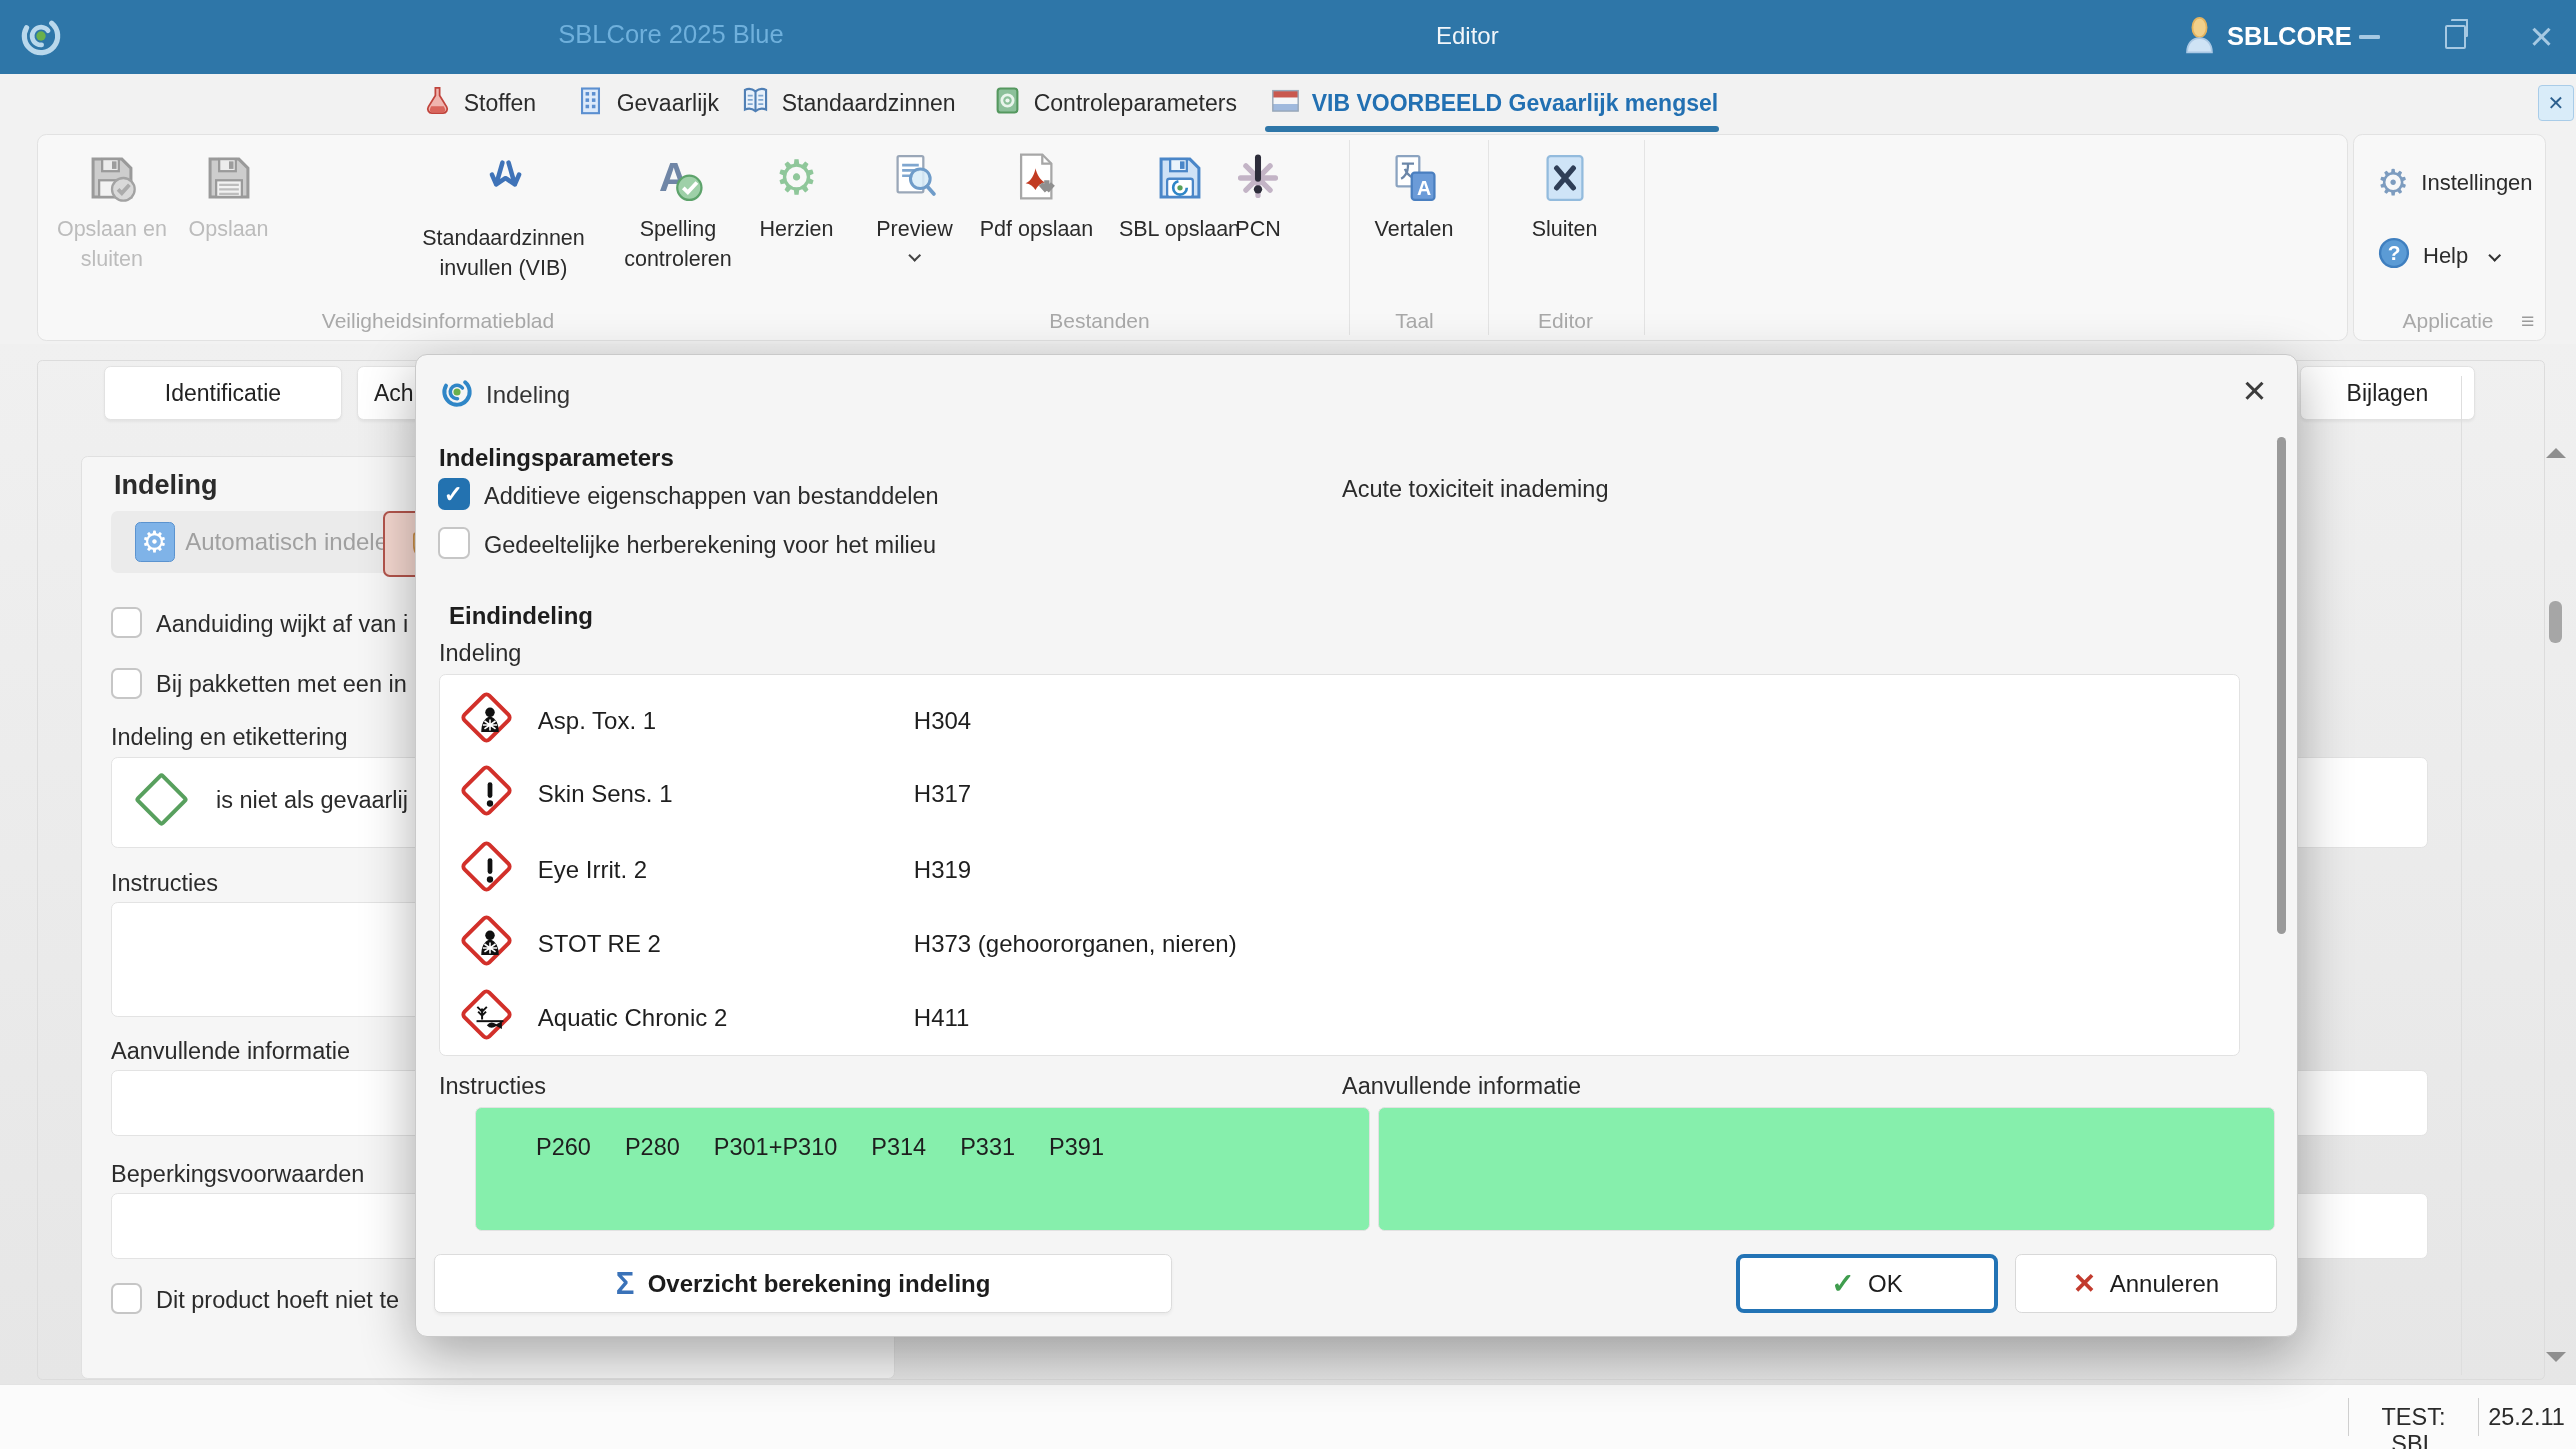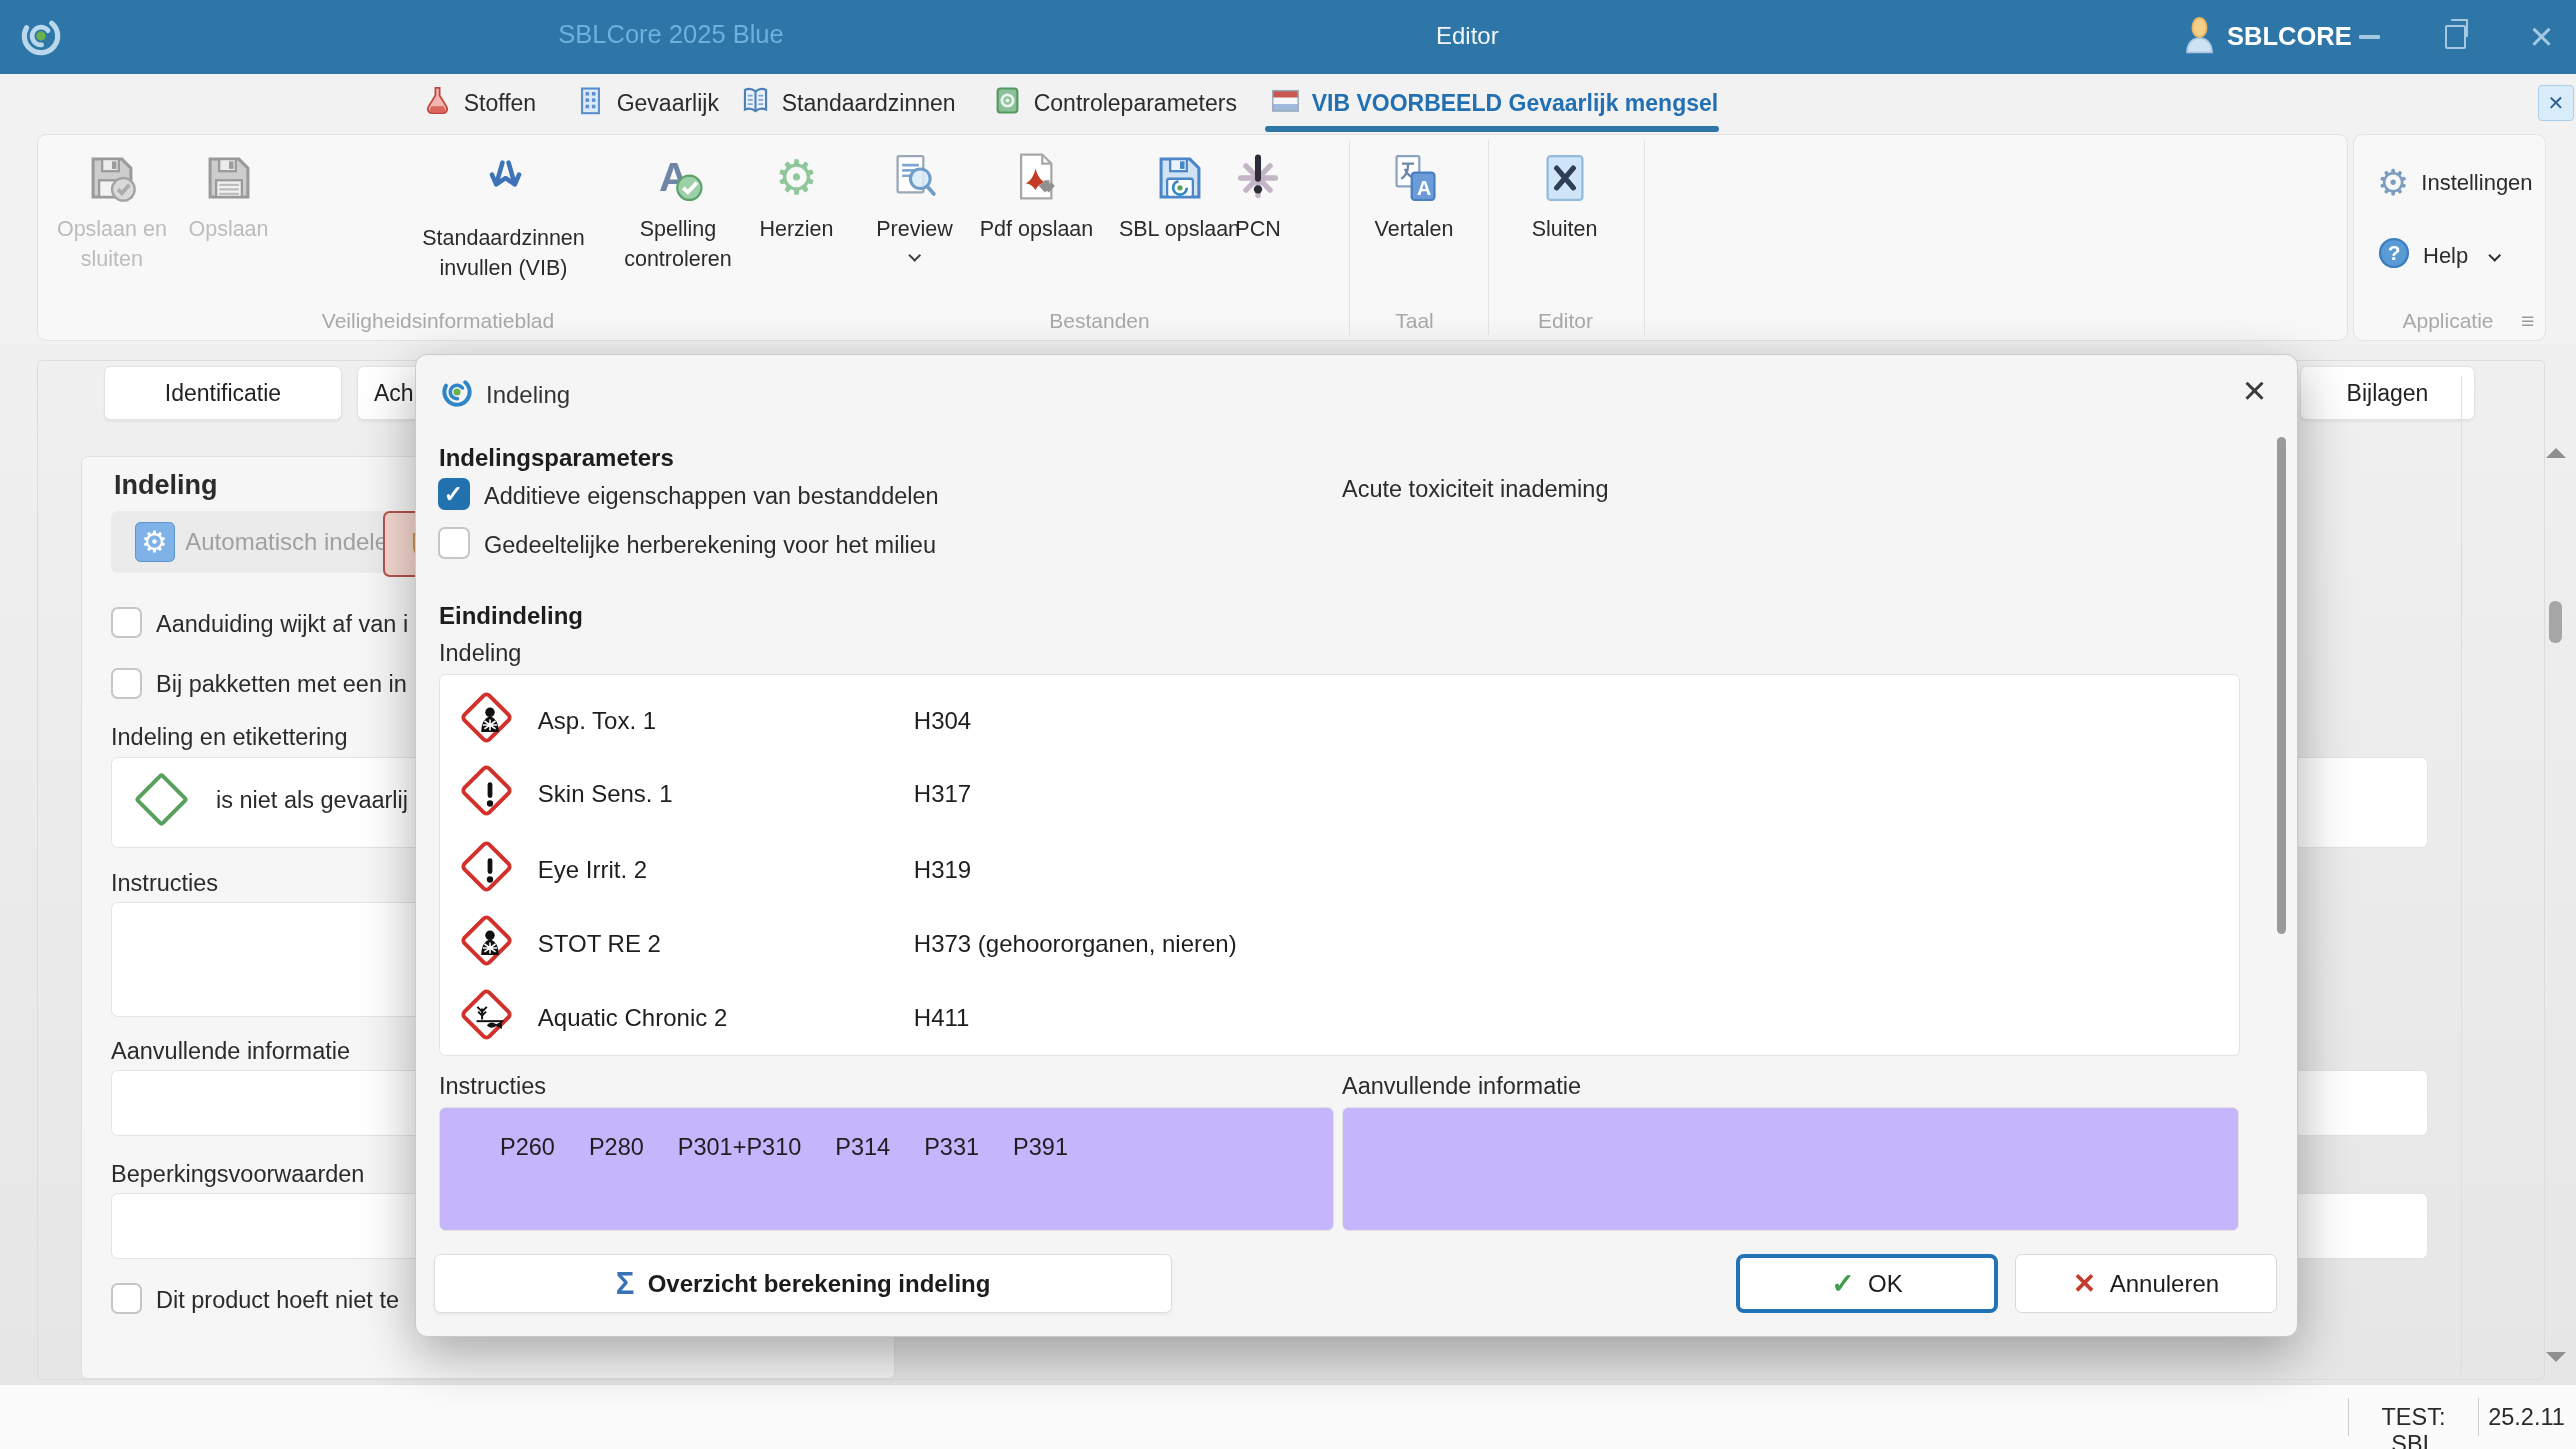--- a/index.html
+++ b/index.html
@@ -59,21 +59,21 @@
   .dlg-h{position:absolute;font-size:24px;font-weight:bold;color:#1d1d1d;}
   .dlg-lbl{position:absolute;font-size:23.5px;color:#2b2b2b;white-space:nowrap;}
   .dlg-select{position:absolute;left:926px;top:156px;width:895px;height:63px;background:#fff;border:0.7px solid #dedede;border-bottom:1.3px solid #c8c8c8;border-radius:5.4px;display:flex;align-items:center;}
   .dlg-listbox{position:absolute;left:23px;top:319px;width:1799px;height:380px;background:#fff;border:0.7px solid #e2e2e2;border-radius:6.7px;}
   .cls-row{position:absolute;left:40px;width:1718px;height:67px;display:flex;align-items:center;}
   .cls-name{font-size:24px;color:#1e1e1e;width:376px;margin-left:14.8px;}
   .cls-code{font-size:24px;color:#1e1e1e;}
   .ghs{position:relative;width:67px;height:67px;flex:0 0 67px;}
   .ghs-frame{position:absolute;left:10.7px;top:10.7px;width:39px;height:39px;border:4.7px solid #d2302a;border-radius:6px;transform:rotate(45deg);background:#fff;box-sizing:border-box;}
   .ghs svg{position:absolute;left:14.8px;top:14.8px;width:38px;height:38px;}
-  .pbox{position:absolute;background:#c4b5fd;border:0.7px solid #e2e2e2;border-radius:6.7px;}
+  .pbox{position:absolute;background:#86efac;border:0.7px solid #e2e2e2;border-radius:6.7px;margin-left:36px;}
   .pcodes{display:flex;align-items:center;height:100%;padding-left:60px;gap:34px;font-size:23.5px;color:#1e1e1e;}
   .dlg-btn{position:absolute;top:899px;height:59px;background:#fff;display:flex;align-items:center;justify-content:center;gap:13.4px;border-radius:6.7px;box-sizing:border-box;}
   .ov-btn{left:18px;width:738px;border:1.3px solid #dcdcdc;box-shadow:0 2px 3.4px rgba(0,0,0,.05);}
   .ok-btn{left:1320px;width:262px;border:4px solid #2273b5;border-radius:8px;}
   .cancel-btn{left:1599px;width:262px;border:1.3px solid #d8d8d8;}
   .btn-txt{font-size:24px;color:#1c1c1c;}
   .btn-txt.b{font-weight:bold;}
   .ic-sigma{font-size:31px;font-weight:bold;color:#3a72b8;}
   .ic-check{font-size:28px;font-weight:bold;color:#3f9d4e;}
   .ic-cross{font-size:28px;font-weight:bold;color:#c23b2e;}
@@ -402,21 +402,21 @@
 
     <span class="dlg-h" style="left:23px;top:89px;">Indelingsparameters</span>
 
     <span class="cb checked" style="left:21.5px;top:123px;width:32px;height:32px;"></span>
     <span class="dlg-lbl" style="left:68px;top:128px;">Additieve eigenschappen van bestanddelen</span>
     <span class="cb" style="left:21.5px;top:172px;width:32px;height:32px;"></span>
     <span class="dlg-lbl" style="left:68px;top:177px;">Gedeeltelijke herberekening voor het milieu</span>
 
     <span class="dlg-lbl" style="left:926px;top:121px;">Acute toxiciteit inademing</span>
 
-    <span class="dlg-h" style="left:23px;top:247px;">Eindindeling</span>
+    <span class="dlg-h" style="left:33px;top:247px;">Eindindeling</span>
     <span class="dlg-lbl" style="left:23px;top:285px;">Indeling</span>
 
     <div class="dlg-listbox"></div>
 
     <div class="cls-row" style="top:332px;">
       <span class="ghs">
           <span class="ghs-frame"></span>
         <svg viewBox="0 0 48 48">
             <circle cx="24" cy="13" r="6" fill="#111"></circle>
             <path d="M24 18 C16 21 13 28 13 38 L35 38 C35 28 32 21 24 18 Z" fill="#111"></path>

